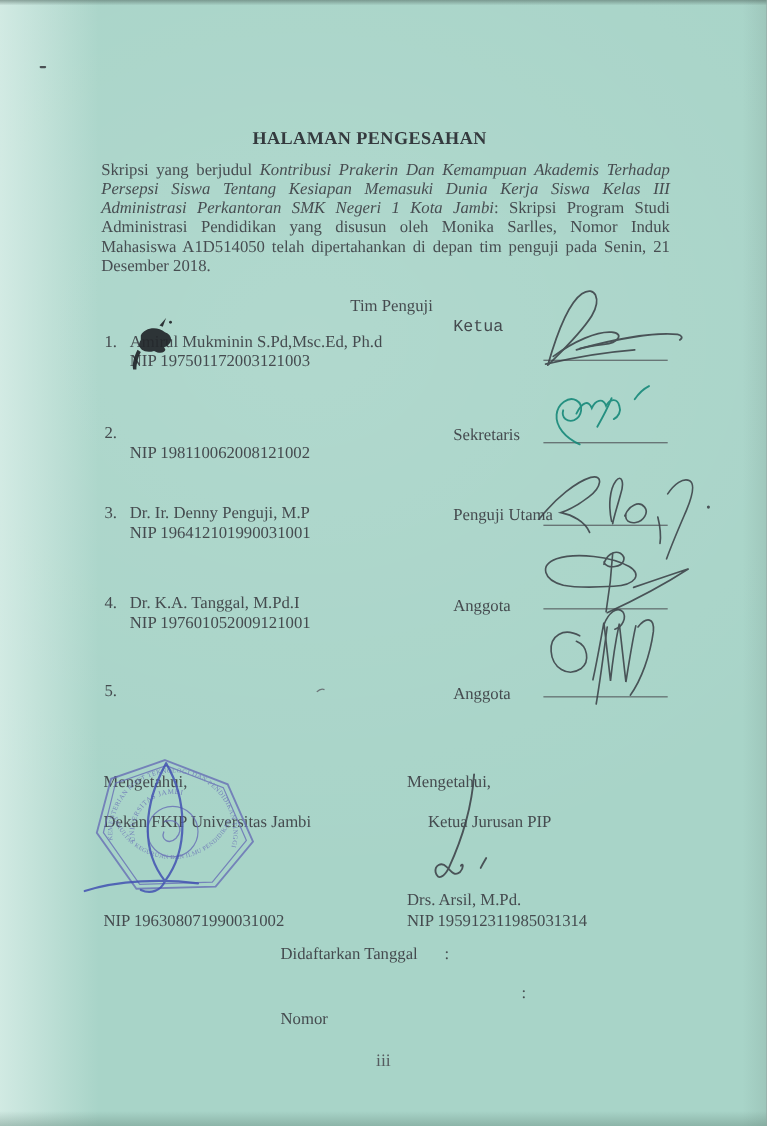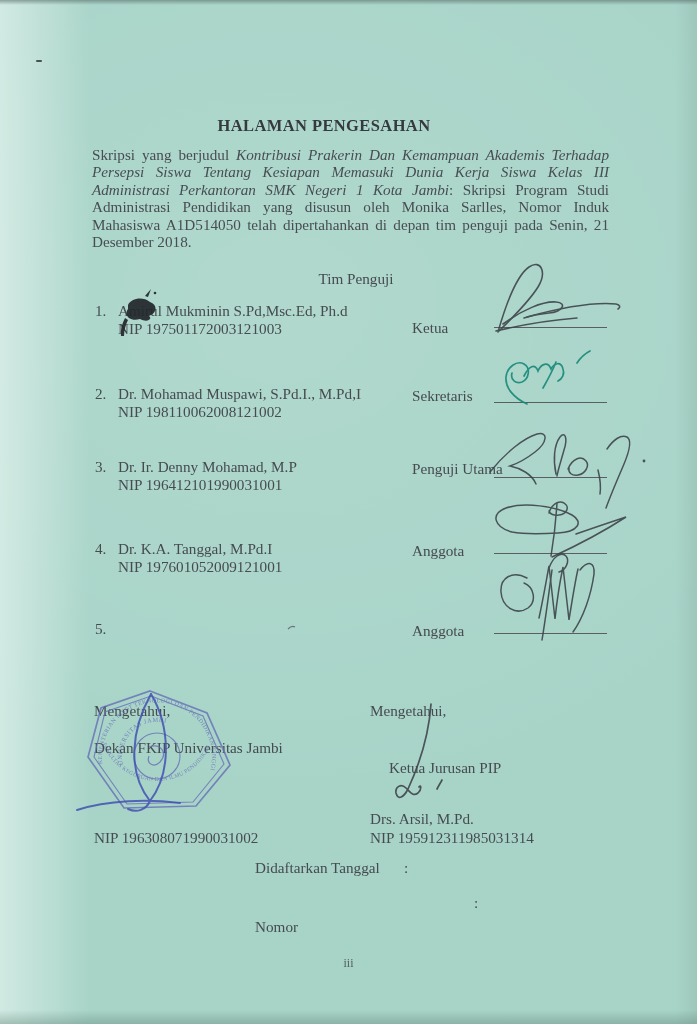--- a/index.html
+++ b/index.html
@@ -14,39 +14,39 @@
     background:
       linear-gradient(180deg, rgba(82,104,97,.55) 0px, rgba(82,104,97,0) 5px),
       linear-gradient(0deg, rgba(96,130,118,.40) 0px, rgba(96,130,118,0) 14px),
       linear-gradient(90deg, rgba(236,248,244,.60) 0px, rgba(236,248,244,0) 90px),
       linear-gradient(270deg, rgba(110,140,130,.18) 0px, rgba(110,140,130,0) 22px),
       radial-gradient(ellipse 600px 500px at 40% 30%, rgba(255,255,255,.10), rgba(0,0,0,0)),
       #a8d4c8;
   }
   .abs{position:absolute;}
   #title{
-    left:4px;top:116px;width:640px;text-align:center;
+    left:16px;top:116px;width:640px;text-align:center;
     font-weight:bold;font-size:16.5px;letter-spacing:.4px;color:#343a3e;
   }
   #paragraph{
     left:92px;top:146px;width:517px;
     font-size:15.2px;line-height:17.4px;text-align:justify;
     color:#474d51;
     font-family:Liberation Serif, serif;
   }
   #paragraph .it{font-style:italic;}
   #tim-penguji{
     left:0;top:270px;width:640px;text-align:center;font-size:15.2px;margin-left:36px;
   }
   .member{left:95px;display:flex;gap:9px;font-size:15.2px;line-height:17.6px;}
   .member .num{min-width:14px;}
   .role{left:412px;font-size:15.2px;}
   .sigline{left:494px;width:113px;height:1px;background:#585e61;}
   .blk{font-size:15.2px;line-height:18px;}
-  #pagenum{left:0;top:956px;width:697px;text-align:center;font-size:12px;color:#565c60;}
+  #pagenum{left:0;top:956px;width:697px;text-align:center;font-size:16px;color:#565c60;}
   #ink-layer{left:0;top:0;width:697px;height:1024px;pointer-events:none;}
   .speck{width:6px;height:2px;background:#4a5054;border-radius:1px;}
 </style>
 </head>
 <body>
 
 <div id="page">
 
   <div class="abs speck" style="left:36px;top:60px;"></div>
 
@@ -54,34 +54,34 @@
 
   <div class="abs" id="paragraph"><span>Skripsi yang berjudul </span><span class="it">Kontribusi Prakerin Dan Kemampuan Akademis Terhadap Persepsi Siswa Tentang Kesiapan Memasuki Dunia Kerja Siswa Kelas III Administrasi Perkantoran SMK Negeri 1 Kota Jambi</span><span>: Skripsi Program Studi Administrasi Pendidikan yang disusun oleh Monika Sarlles, Nomor Induk Mahasiswa A1D514050 telah dipertahankan di depan tim penguji pada Senin, 21 Desember  2018.</span></div>
 
   <div class="abs" id="tim-penguji">Tim Penguji</div>
 
   <div class="abs member" style="top:302px;">
     <span class="num">1.</span>
     <span><span>Amirul Mukminin S.Pd,Msc.Ed, Ph.d</span><br>
     <span>NIP 197501172003121003</span></span>
   </div>
-  <div class="abs role" style="top:319px;">Ketua</div>
+  <div class="abs role" style="top:288px;font-family:Liberation Mono, monospace;">Ketua</div>
   <div class="abs sigline" style="top:327px;"></div>
 
   <div class="abs member" style="top:385px;">
     <span class="num">2.</span>
-    <span><span>Dr. Mohamad Muspawi, S.Pd.I., M.Pd,I</span><br>
+    <span><br>
     <span>NIP 198110062008121002</span></span>
   </div>
   <div class="abs role" style="top:387px;">Sekretaris</div>
   <div class="abs sigline" style="top:402px;"></div>
 
   <div class="abs member" style="top:458px;">
     <span class="num">3.</span>
-    <span><span>Dr. Ir. Denny Mohamad, M.P</span><br>
+    <span><span>Dr. Ir. Denny Penguji, M.P</span><br>
     <span>NIP 196412101990031001</span></span>
   </div>
   <div class="abs role" style="top:460px;">Penguji Utama</div>
   <div class="abs sigline" style="top:477px;"></div>
 
   <div class="abs member" style="top:540px;">
     <span class="num">4.</span>
     <span><span>Dr. K.A. Tanggal, M.Pd.I</span><br>
     <span>NIP 197601052009121001</span></span>
   </div>
@@ -90,21 +90,21 @@
 
   <div class="abs member" style="top:620px;">
     <span class="num">5.</span>
   </div>
   <div class="abs role" style="top:622px;">Anggota</div>
   <div class="abs sigline" style="top:633px;"></div>
 
   <div class="abs blk" style="left:94px;top:702px;">Mengetahui,</div>
   <div class="abs blk" style="left:370px;top:702px;">Mengetahui,</div>
   <div class="abs blk" style="left:94px;top:739px;font-family:Liberation Serif, serif;">Dekan FKIP Universitas Jambi</div>
-  <div class="abs blk" style="left:389px;top:739px;margin-top:20px;">Ketua Jurusan PIP</div>
+  <div class="abs blk" style="left:389px;top:739px;">Ketua Jurusan PIP</div>
   <div class="abs blk" style="left:370px;top:810px;">Drs. Arsil, M.Pd.</div>
   <div class="abs blk" style="left:94px;top:829px;">NIP 196308071990031002</div>
   <div class="abs blk" style="left:370px;top:829px;">NIP 195912311985031314</div>
 
   <div class="abs blk" style="left:255px;top:859px;">Didaftarkan Tanggal</div>
   <div class="abs blk" style="left:404px;top:859px;">:</div>
   <div class="abs blk" style="left:255px;top:918px;">Nomor</div>
   <div class="abs blk" style="left:474px;top:894px;">:</div>
 
   <div class="abs" id="pagenum">iii</div>

